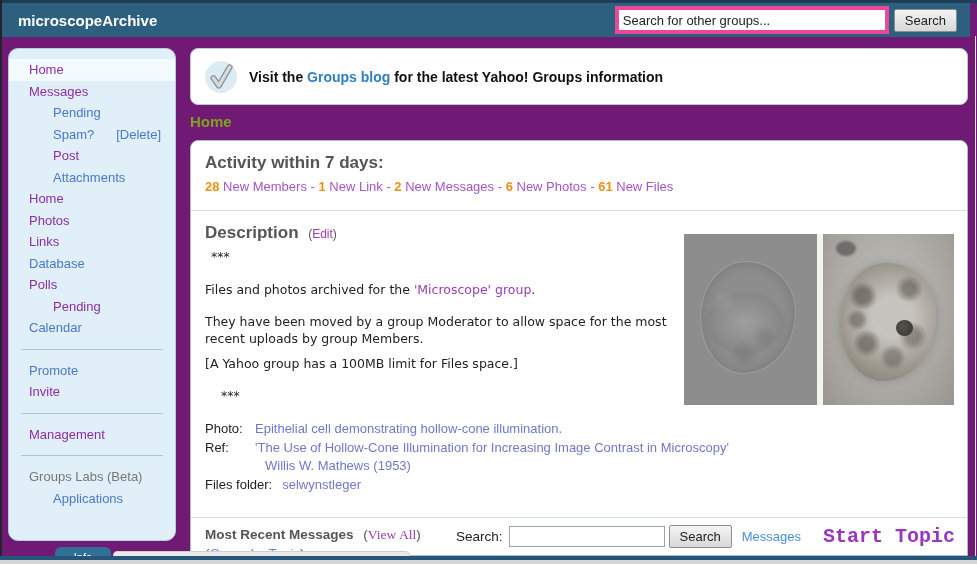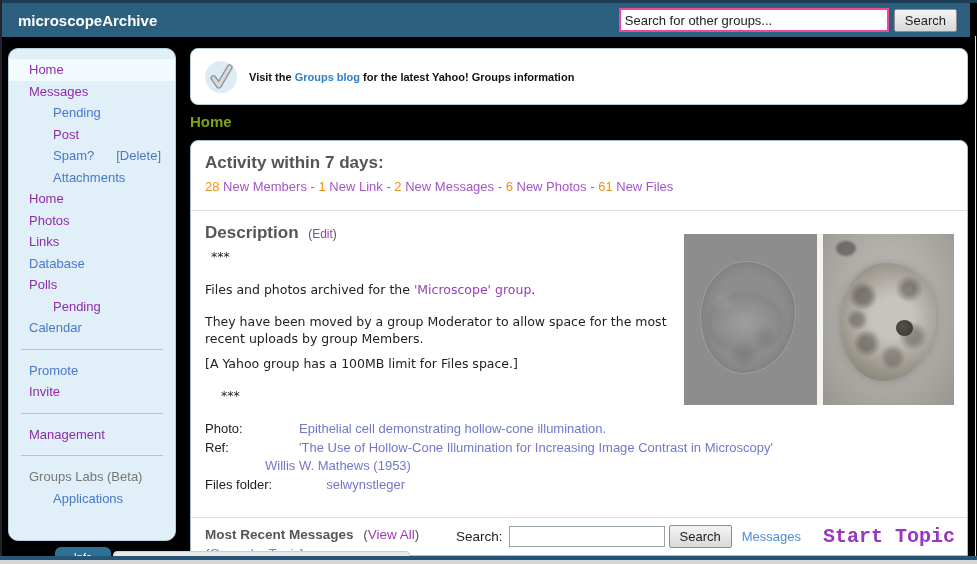--- a/index.html
+++ b/index.html
@@ -1,30 +1,30 @@
 <!DOCTYPE html>
 <html><head>
 <meta charset="utf-8">
 <style>
   html,body{margin:0;padding:0;background:#fff;}
-  #screen{position:relative;width:977px;height:564px;background:#000000;overflow:hidden;
+  #screen{position:relative;width:977px;height:564px;background:#701a75;overflow:hidden;
           font-family:"Liberation Sans",sans-serif;font-size:13px;color:#222;}
   
   .edge-top{position:absolute;left:0;top:0;width:977px;height:3px;background:#1d3d56;}
   .edge-left{position:absolute;left:0;top:0;width:2px;height:556px;background:#23232d;}
   .edge-right{position:absolute;right:1px;top:36px;width:1px;height:520px;background:#e3e3e3;}
   .bottom-navy{position:absolute;left:0;top:556px;width:977px;height:4px;background:#25567a;z-index:30;}
   .bottom-gray{position:absolute;left:0;top:560px;width:977px;height:4px;background:#d6d6d6;z-index:29;}
 
   
   .header{position:absolute;left:0;top:3px;width:970px;height:34px;background:#2d5f7f;
           display:flex;align-items:center;}
   .app-title{color:#fff;font-weight:bold;font-size:15px;margin-left:18px;flex:0 0 auto;}
   .hdr-search{margin-left:auto;display:flex;align-items:center;margin-right:13px;}
-  .hdr-search input{width:258px;height:18px;border:2px solid #ec4899;font-size:13px;padding:1px 4px;
+  .hdr-search input{width:258px;height:18px;border:4px solid #ec4899;font-size:13px;padding:1px 4px;
           font-family:"Liberation Sans",sans-serif;color:#222;margin-left:44px;}
   .hdr-search input::placeholder{color:#222;opacity:1;}
   .btn{background:linear-gradient(#f4f4f4,#d8d8d8);border:1px solid #8e8e8e;border-radius:2px;
        font-size:13px;color:#222;padding:2px 10px;font-family:"Liberation Sans",sans-serif;}
   .hdr-search .btn{margin-left:5px;height:23px;}
 
   
   .sidebar{position:absolute;left:8px;top:48px;width:168px;height:493px;background:#e0eff8;
            border:1px solid #b6cfdd;border-radius:10px;padding-top:10px;box-sizing:border-box;}
   .sb-row{line-height:21.5px;height:21.5px;padding-left:20px;white-space:nowrap;cursor:pointer;}
@@ -41,31 +41,31 @@
             border-radius:6px 6px 0 0;color:#fff;font-size:11px;text-align:center;line-height:20px;z-index:20;}
   .collapsed-bar{position:absolute;left:113px;top:551px;width:295px;height:12px;background:#e9e9e9;
             border:1px solid #cfcfcf;border-radius:4px;z-index:19;}
 
   
   .banner{position:absolute;left:190px;top:48px;width:778px;height:57px;background:#fff;
           border:1px solid #b6cbd6;border-radius:8px;box-sizing:border-box;
           display:flex;align-items:center;}
   .check-circle{width:32px;height:32px;border-radius:50%;background:#dcebf4;margin-left:14px;
           display:flex;align-items:center;justify-content:center;flex:0 0 auto;}
-  .banner-text{margin-left:12px;font-weight:bold;font-size:11px;color:#111;}
+  .banner-text{margin-left:12px;font-weight:bold;font-size:14px;color:#111;}
   .banner-text .blog{color:#2f7fc1;}
 
   .page-title{position:absolute;left:190px;top:113px;color:#7fa318;font-weight:bold;font-size:15px;}
 
   .main-box{position:absolute;left:190px;top:140px;width:778px;height:416px;background:#fff;
             border:1px solid #a9bfc9;border-radius:8px 8px 0 0;box-sizing:border-box;overflow:hidden;}
   .activity{padding:12px 14px 8px;}
   .sec-title{font-weight:bold;color:#555;font-size:17px;}
   .activity-line{margin-top:6px;color:#a455c8;}
-  .stat-num{color:#ef9012;font-weight:normal;text-align:right;}
+  .stat-num{color:#ef9012;font-weight:bold;text-align:right;}
   .sep-line{border:0;border-top:1px solid #d8dee1;margin:8px 0 0;}
 
   .desc{padding:12px 14px 0;position:relative;}
   .paren{color:#555;}
   .edit{color:#9a3db3;font-size:12px;}
   .desc-body{font-family:"DejaVu Sans",sans-serif;font-size:12.5px;color:#222;line-height:17px;}
   .star1{margin:5px 0 0 6px;}
   .p1{margin-top:16px;width:470px;}
   .p2{margin-top:15px;width:470px;}
   .p3{margin-top:8px;width:470px;}
@@ -98,32 +98,32 @@
         radial-gradient(circle at 76% 62%, rgba(66,62,56,.4) 6%, transparent 14%),
         radial-gradient(circle at 18% 48%, rgba(66,62,56,.4) 5%, transparent 11%),
         radial-gradient(circle at 55% 80%, rgba(66,62,56,.35) 6%, transparent 12%),
         radial-gradient(circle at 55% 46%, #c7c4bf 24%, #989389 68%, #7f7a71 92%);
       box-shadow:0 0 10px rgba(0,0,0,.18);}
   .nucleus{position:absolute;left:56%;top:50%;width:17px;height:16px;border-radius:50%;
       background:radial-gradient(circle at 40% 40%, #54524c, #35332f);}
 
   
   .captions{margin-top:16px;line-height:18.5px;font-size:13px;}
-  .cap-row{display:flex;gap:44px;}
+  .cap-row{display:flex;}
   .cap-label{width:50px;flex:0 0 auto;color:#222;}
   .cap-label.wide{width:auto;margin-right:10px;}
   .lk-peri{color:#7277cc;}
   .cap-indent{margin-left:60px;}
 
   
   .msg-sep{position:absolute;left:0;top:376px;width:100%;border-top:1px solid #d8dee1;}
   .msg-row{position:absolute;left:14px;right:12px;top:384px;display:flex;justify-content:space-between;align-items:flex-start;}
   .msg-left{font-size:13.5px;line-height:19px;}
   .msg-title{font-weight:bold;color:#555;}
-  .lk-viewall{color:#9a3db3;}
+  .lk-viewall{color:#9a3db3;font-family:Liberation Serif, serif;}
   .lk-groupby{color:#5b8fd4;}
   .msg-right{display:flex;align-items:center;}
   .msg-right .lbl{color:#222;font-size:13.5px;margin-right:6px;}
   .msg-right input{width:148px;height:17px;border:1px solid #9aa4ab;font-size:13px;padding:1px 3px;}
   .msg-right .btn{margin-left:4px;height:23px;}
   .lk-adv{color:#4a90d9;margin-left:10px;font-size:13px;}
   .start-topic{color:#9a35c0;font-weight:bold;font-size:20px;margin-left:22px;font-family:Liberation Mono, monospace;}
 </style>
 </head>
 <body>
@@ -136,22 +136,22 @@
     <div class="hdr-search">
       <input type="text" placeholder="Search for other groups..." style="">
       <button class="btn">Search</button>
     </div>
   </div>
 
   <div class="sidebar">
     <div class="sb-row sel lk-p">Home</div>
     <div class="sb-row lk-p">Messages</div>
     <div class="sb-row ind lk-b">Pending</div>
+    <div class="sb-row ind lk-b"><span>Spam?</span><span class="second">[Delete]</span></div>
     <div class="sb-row ind lk-p">Post</div>
-    <div class="sb-row ind lk-b"><span>Spam?</span><span class="second">[Delete]</span></div>
     <div class="sb-row ind lk-b">Attachments</div>
     <div class="sb-row lk-p">Home</div>
     <div class="sb-row lk-p">Photos</div>
     <div class="sb-row lk-p">Links</div>
     <div class="sb-row lk-b">Database</div>
     <div class="sb-row lk-p">Polls</div>
     <div class="sb-row ind lk-p">Pending</div>
     <div class="sb-row lk-b">Calendar</div>
     <div class="sb-divider"></div>
     <div class="sb-row lk-b">Promote</div>

